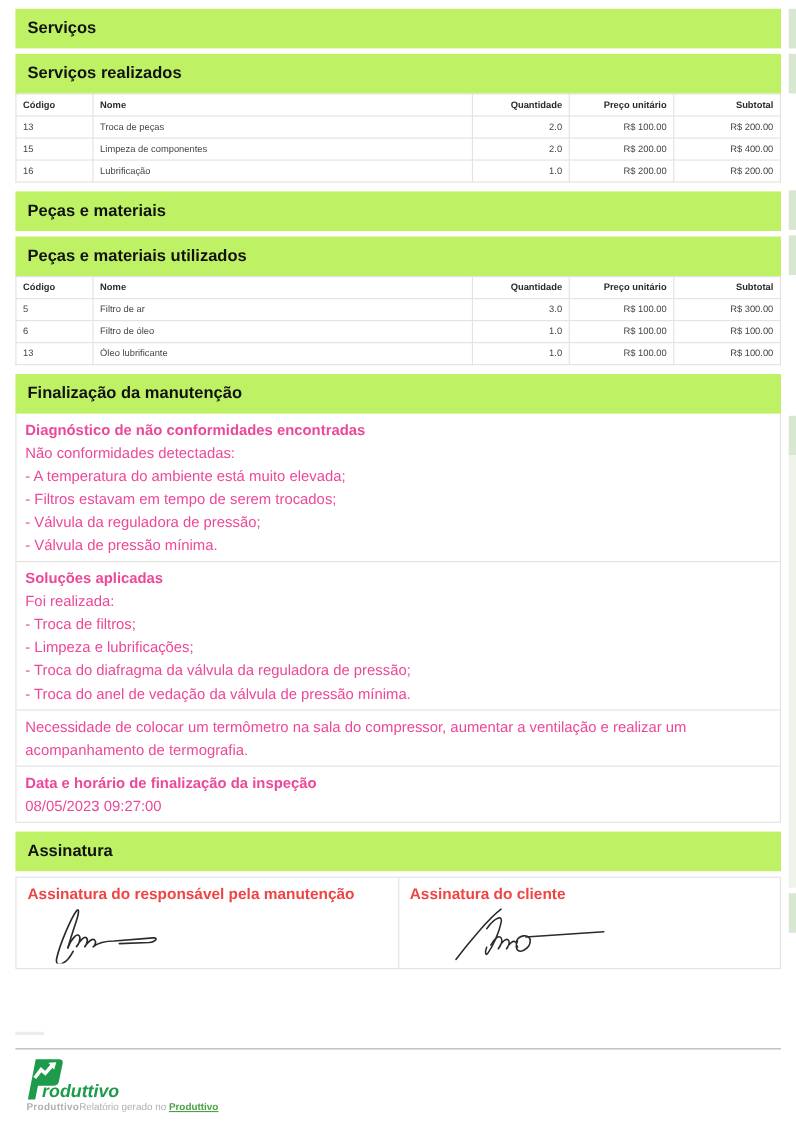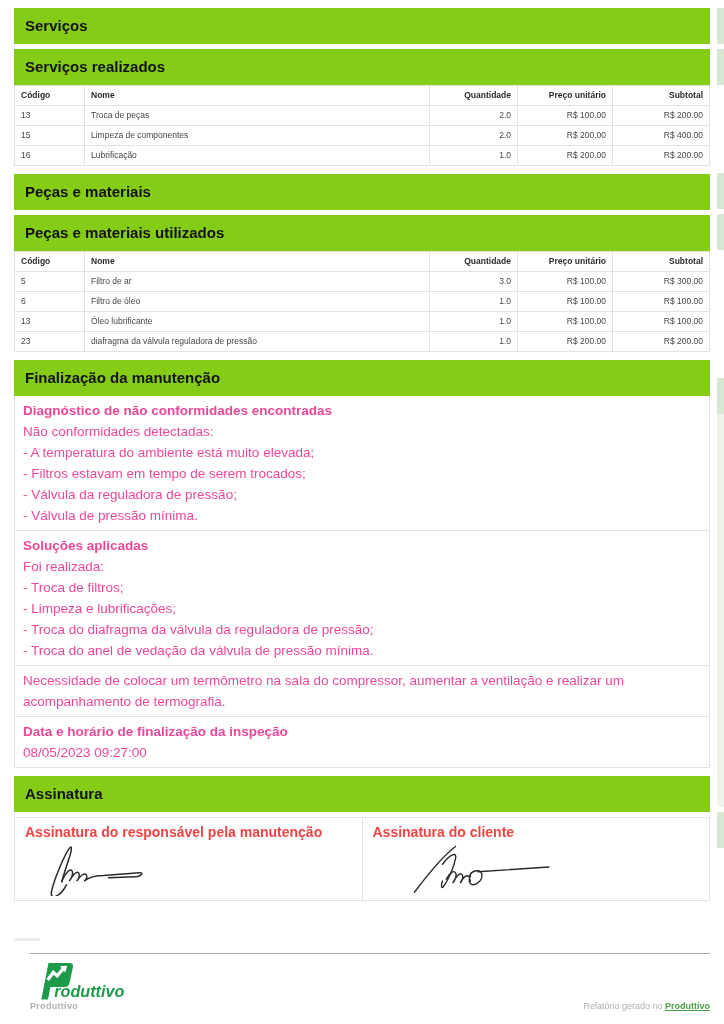--- a/index.html
+++ b/index.html
@@ -1,20 +1,20 @@
 <!DOCTYPE html>
 <html><head>
 <meta charset="utf-8">
 <style>
   html,body { margin:0; padding:0; background:#ffffff; }
   body { width:724px; height:1024px; font-family:"Liberation Sans", sans-serif; position:relative; overflow:hidden; }
   .content { padding:8px 14px 0 14px; }
 
   
-  .band { background:#84cc16; color:#121212; font-weight:bold; font-size:15px;
+  .band { background:#bef264; color:#121212; font-weight:bold; font-size:15px;
           line-height:18px; padding:9px 11px; }
   .band.mb5 { margin-bottom:5px; }
   .mt8 { margin-top:8px; }
 
   
   table.data-table { width:100%; border-collapse:collapse; table-layout:fixed;padding-left:19px; }
   table.data-table th, table.data-table td {
     border:1px solid #e2e2e2; padding:5px 6px; font-size:8.5px; line-height:9px;
     color:#454545; white-space:nowrap; overflow:hidden; text-align:left;
   }
@@ -30,25 +30,25 @@
   .block-title { font-weight:bold; }
 
   
   .sig-wrap { border:1px solid #e2e2e2; display:flex; height:82px; margin-top:5px; }
   .sig-cell { flex:1; padding:6px 10px; box-sizing:border-box; }
   .sig-cell.first { border-right:1px solid #e2e2e2; }
   .sig-title { font-weight:bold; font-size:14px; color:#ef4444; }
   .sig-draw { display:block; }
 
   
-  .footer { position:absolute; left:30px; right:14px; top:953px; }
+  .footer { position:absolute; left:14px; right:14px; top:953px; }
   .footer-rule { border-top:1px solid #ababab; }
   .logo { margin-top:7px; height:38px; }
-  .footer-row { display:flex; justify-content:space-between; align-items:baseline;
-                margin-top:2px; font-size:9px; color:#b0b0b0; }
+  .footer-row { display:flex; justify-content:flex-start; align-items:baseline;
+                margin-top:2px; font-size:9px; color:#b0b0b0;margin-left:10px; }
   .footer-left { font-weight:600; letter-spacing:.3px; }
   .footer-right a { color:#4ba147; font-weight:600; text-decoration:underline; cursor:pointer; }
 
   
   .edge-strip { position:absolute; right:0; top:0; width:7px; height:1024px; pointer-events:none; }
   .edge-seg { position:absolute; right:0; width:7px; background:#d8e7d2; }
   .edge-pale { position:absolute; right:0; width:7px; background:#eef4ea; }
   .artifact-dash { position:absolute; left:14px; top:938px; width:26px; height:3px; background:#ececec; }
 </style>
 </head>
@@ -141,27 +141,20 @@
         </tr>
 
         <tr>
           <td>13</td>
           <td>Óleo lubrificante</td>
           <td>1.0</td>
           <td>R$ 100.00</td>
           <td>R$ 100.00</td>
         </tr>
 
-        <tr>
-          <td>23</td>
-          <td>diafragma da válvula reguladora de pressão</td>
-          <td>1.0</td>
-          <td>R$ 200.00</td>
-          <td>R$ 200.00</td>
-        </tr>
 
       </tbody>
   </table>
 
   <div class="band mt8">Finalização da manutenção</div>
   <div class="blocks">
     <div class="block">
       <div class="block-title">Diagnóstico de não conformidades encontradas</div>
       <div>
 

